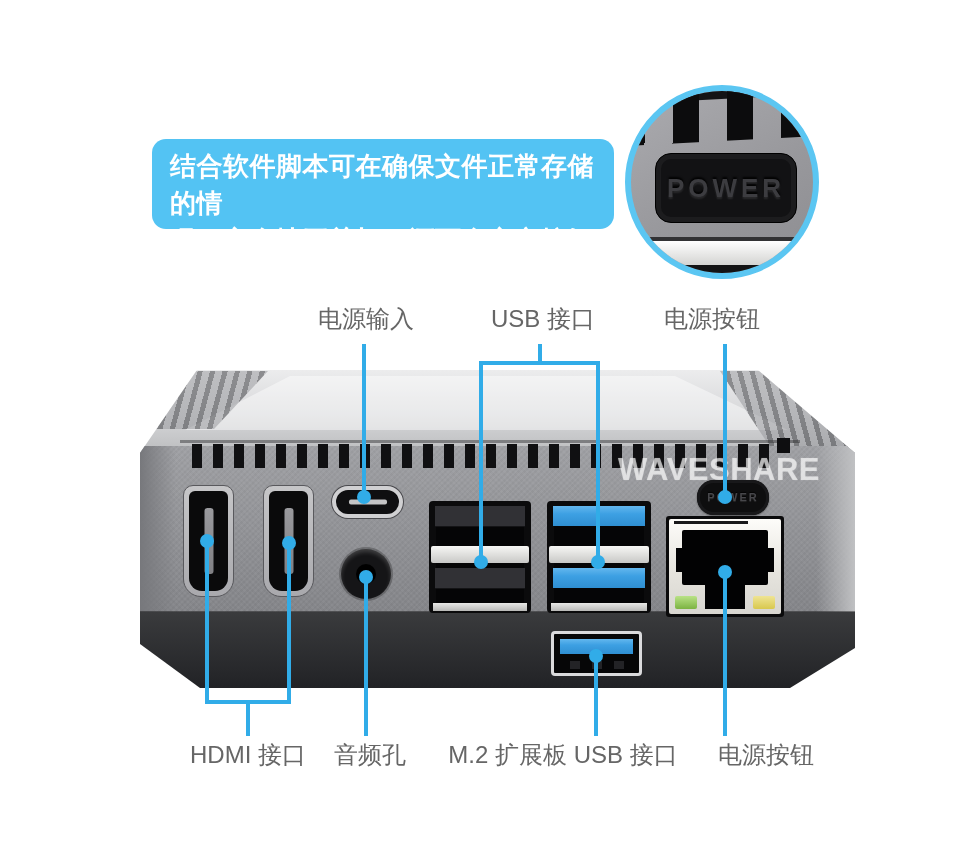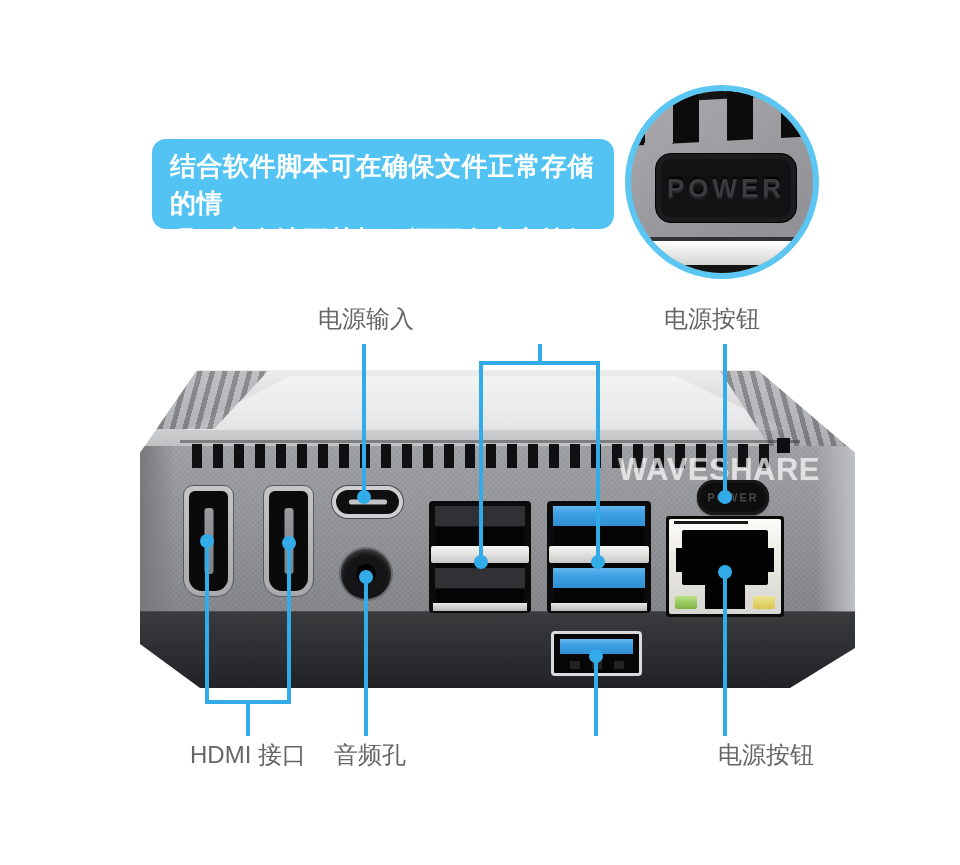--- a/index.html
+++ b/index.html
@@ -121,24 +121,26 @@
   <div class="abs inset">
     <div class="abs inset-ventcap"></div>
     <div class="abs inset-vents"></div>
     <div class="abs inset-btn">POWER</div>
     <div class="abs inset-stripline"></div>
     <div class="abs inset-strip"></div>
     <div class="abs inset-bottom"></div>
   </div>
 
   <div class="abs lbl" style="left:366px;top:303px;">电源输入</div>
+  <div class="abs lbl" style="left:543px;top:303px;">USB 接口</div>
   <div class="abs lbl" style="left:248px;top:739px;">HDMI 接口</div>
 
   <div class="abs lbl" style="left:712px;top:303px;">电源按钮</div>
   <div class="abs lbl" style="left:370px;top:739px;">音频孔</div>
+  <div class="abs lbl" style="left:563px;top:739px;">M.2 扩展板 USB 接口</div>
   <div class="abs lbl" style="left:766px;top:739px;">电源按钮</div>
 
   <div class="abs ln" style="left:362px;top:344px;height:154px;"></div>
   <div class="abs dot" style="left:357px;top:490px;"></div>
 
   <div class="abs ln" style="left:538px;top:344px;height:21px;"></div>
   <div class="lnh" style="left:479px;top:361px;width:121px;"></div>
   <div class="abs ln" style="left:479px;top:361px;height:201px;"></div>
   <div class="abs ln" style="left:596px;top:361px;height:201px;"></div>
   <div class="abs dot" style="left:474px;top:555px;"></div>

